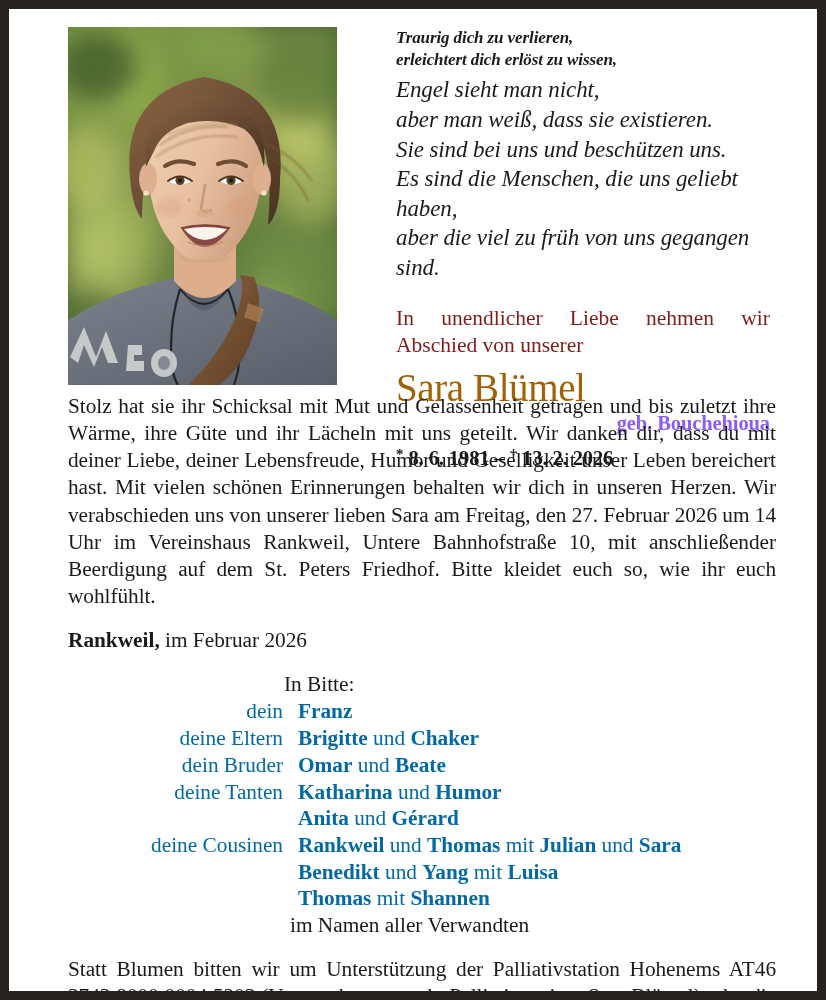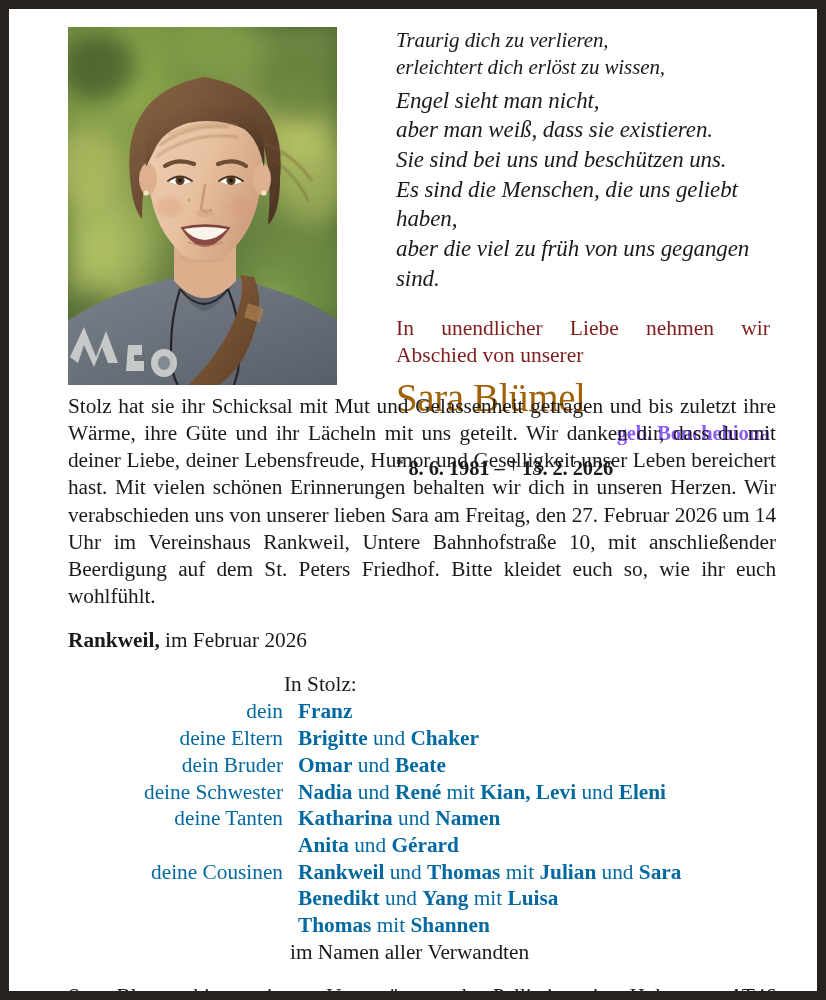--- a/index.html
+++ b/index.html
@@ -52,23 +52,23 @@
   .photo svg { display: block; width: 100%; height: 100%; }
 
   .right-col {
     position: absolute;
     left: 387px;
     top: 18px;
     width: 374px;
   }
 
   .verse-bold {
-    font-weight: normal;
+    font-weight: bold;
     font-style: italic;
-    font-size: 21px;
+    font-size: 17px;
     line-height: 1.30;
     color: #1a1a1a;
     letter-spacing: -0.1px;
   }
   .verse-plain {
     font-style: italic;
     font-size: 23px;
     line-height: 1.29;
     color: #1a1a1a;
     margin-top: 4px;
@@ -368,41 +368,37 @@
       </div>
     </div>
 
     <div class="body-block">
 
       <div class="para">Stolz hat sie ihr Schicksal mit Mut und Gelassenheit getragen und bis zuletzt ihre Wärme, ihre Güte und ihr Lächeln mit uns geteilt. Wir danken dir, dass du mit deiner Liebe, deiner Lebensfreude, Humor und Geselligkeit unser Leben bereichert hast. Mit vielen schönen Erinnerungen behalten wir dich in unseren Herzen. Wir verabschieden uns von unserer lieben Sara am Freitag, den 27. Februar 2026 um 14 Uhr im Vereinshaus Rankweil, Untere Bahnhofstraße 10, mit anschließender Beerdigung auf dem St. Peters Friedhof. Bitte kleidet euch so, wie ihr euch wohlfühlt.</div>
 
       <div class="place-line"><b>Rankweil,</b><span> im Februar 2026</span></div>
 
       <div class="family">
-        <div class="fam-inliebe">In Stolz:</div>
+        <div class="fam-inliebe">In Bitte:</div>
         <div id="family-rows">
             <div class="fam-row">
               <div class="fam-rel">dein</div>
               <div class="fam-names"><b>Franz</b></div>
             </div>
             <div class="fam-row">
               <div class="fam-rel">deine Eltern</div>
               <div class="fam-names"><b>Brigitte</b> und <b>Chaker</b></div>
             </div>
             <div class="fam-row">
               <div class="fam-rel">dein Bruder</div>
               <div class="fam-names"><b>Omar</b> und <b>Beate</b></div>
             </div>
             <div class="fam-row">
-              <div class="fam-rel">deine Schwester</div>
-              <div class="fam-names"><b>Nadia</b> und <b>René</b> mit <b>Kian, Levi</b> und <b>Eleni</b></div>
-            </div>
-            <div class="fam-row">
               <div class="fam-rel">deine Tanten</div>
-              <div class="fam-names"><b>Katharina</b> und <b>Namen</b></div>
+              <div class="fam-names"><b>Katharina</b> und <b>Humor</b></div>
             </div>
             <div class="fam-row">
               <div class="fam-rel"></div>
               <div class="fam-names"><b>Anita</b> und <b>Gérard</b></div>
             </div>
             <div class="fam-row">
               <div class="fam-rel">deine Cousinen</div>
               <div class="fam-names"><b>Rankweil</b> und <b>Thomas</b> mit <b>Julian</b> und <b>Sara</b></div>
             </div>
             <div class="fam-row">

